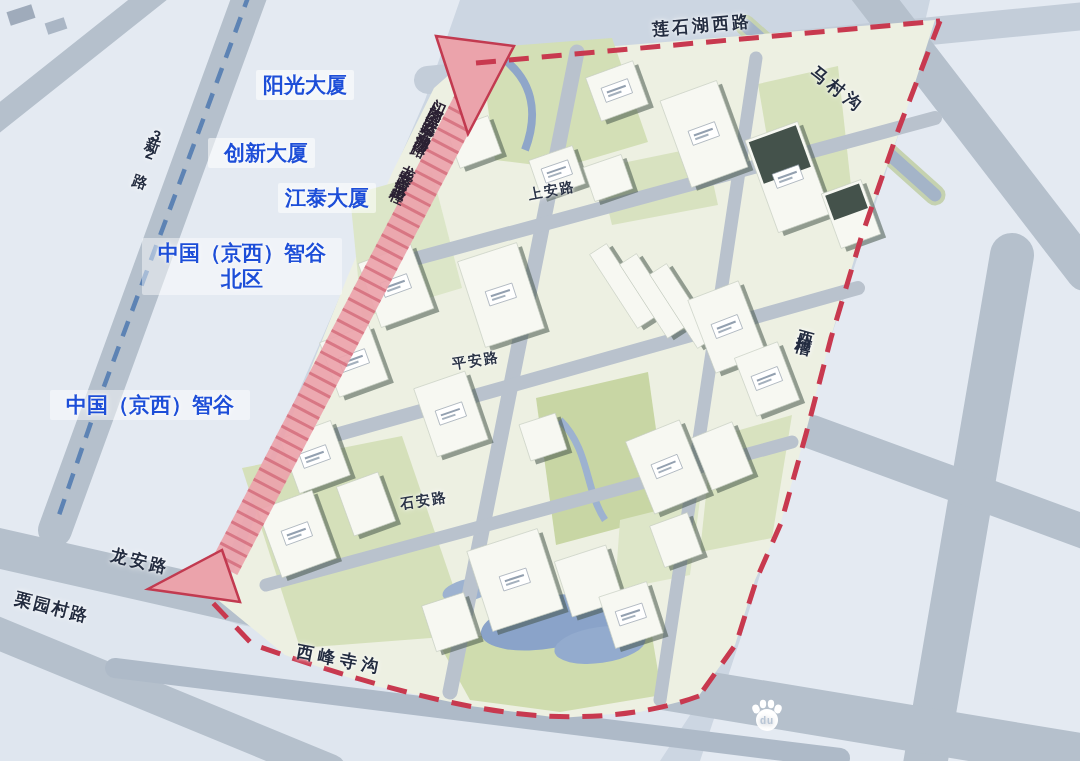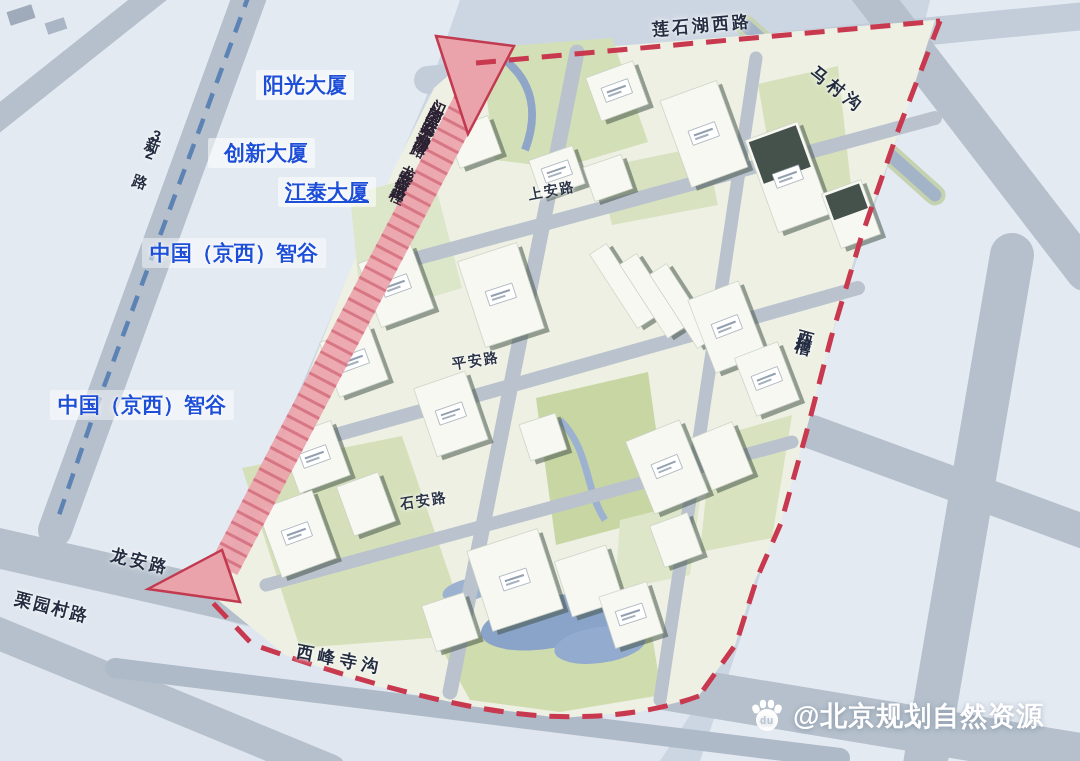--- a/index.html
+++ b/index.html
@@ -3,21 +3,21 @@
 <meta charset="utf-8">
 <style>
   html,body{margin:0;padding:0;background:#9aa5b3;}
   .stage{position:relative;width:1080px;height:761px;overflow:hidden;
          background:#ccd6e2;font-family:"Liberation Sans","DejaVu Sans",sans-serif;}
   .stage svg.art{position:absolute;left:0;top:0;}
   .lbl{position:absolute;font-weight:700;color:#1d4ed8;white-space:nowrap;
        text-shadow:0 0 3px rgba(255,255,255,.95),0 0 6px rgba(255,255,255,.8);}
   .bldg-lbl{font-size:21px;background:rgba(255,255,255,.55);padding:1px 7px;border-radius:2px;}
   .area-lbl{font-size:21px;text-align:center;line-height:1.25;background:rgba(255,255,255,.45);
-            padding:2px 8px;border-radius:2px;}
+            padding:2px 16px;border-radius:2px;}
   .road-lbl{font-size:17px;font-weight:700;color:#232c40;}
   .road-lbl.small{font-size:14px;color:#2a3346;}
   .vert{writing-mode:vertical-rl;text-orientation:upright;letter-spacing:3px;}
   .strip-text{position:absolute;left:441px;top:86px;writing-mode:vertical-rl;text-orientation:upright;
       transform:rotate(25deg);transform-origin:top left;font-size:15px;font-weight:700;
       color:#2b2133;letter-spacing:4px;line-height:1;}
   .xin32{left:150px;top:122px;transform:rotate(19deg);transform-origin:top left;font-size:15px;letter-spacing:2px;}
   .xilacao{left:800px;top:316px;transform:rotate(15deg);transform-origin:top left;font-size:16px;letter-spacing:4px;}
   .watermark{position:absolute;left:748px;top:698px;display:flex;align-items:center;gap:7px;
       color:#ffffff;font-size:27px;font-weight:700;letter-spacing:1px;
@@ -256,24 +256,25 @@
       <path d="M 476 63 L 940 21"></path>
       <path d="M 940 21 L 899 128 L 861 238 L 831 338 L 806 434 L 781 523 L 757 578 L 736 644 L 699 696"></path>
       <path d="M 699 696 C 645 716 575 722 505 712 C 430 702 330 672 252 644 L 212 602"></path>
     </g>
 
     <path d="M 250 -8 L 200 128 L 148 268 L 96 408 L 58 518" stroke="#5d83b4" stroke-width="4.5" fill="none" stroke-dasharray="16 11"></path>
   </svg>
 
   <div class="lbl bldg-lbl" style="left:256px;top:70px;">阳光大厦</div>
   <div class="lbl bldg-lbl" style="left:208px;top:138px;padding-left:16px;">创新大厦</div>
-  <div class="lbl bldg-lbl" style="left:278px;top:177px;text-decoration:underline;">江泰大厦</div>
+  <div class="lbl bldg-lbl" style="left:278px;top:183px;">江泰大厦</div>
 
   <div class="lbl area-lbl" style="left:142px;top:238px;">
     <div>中国（京西）智谷</div>
+    <div>北区</div>
   </div>
   <div class="lbl area-lbl" style="left:50px;top:390px;">
     <div>中国（京西）智谷</div>
   </div>
 
   <div class="lbl road-lbl" style="left:652px;top:14px;transform:rotate(-5deg);letter-spacing:3px;">莲石湖西路</div>
   <div class="lbl road-lbl" style="left:806px;top:78px;transform:rotate(38deg);letter-spacing:4px;">马村沟</div>
   <div class="lbl road-lbl vert xilacao">西拉槽</div>
   <div class="lbl road-lbl" style="left:110px;top:550px;transform:rotate(13deg);letter-spacing:3px;">龙安路</div>
   <div class="lbl road-lbl" style="left:14px;top:596px;transform:rotate(14deg);letter-spacing:2px;">栗园村路</div>
@@ -288,16 +289,15 @@
 
   <div class="watermark">
     <svg width="38" height="36" viewBox="0 0 38 36">
       <ellipse cx="8" cy="11" rx="3.6" ry="4.4" fill="#ffffff" transform="rotate(-20 8 11)"></ellipse>
       <ellipse cx="15" cy="6" rx="3.2" ry="4.2" fill="#ffffff"></ellipse>
       <ellipse cx="23" cy="6" rx="3.2" ry="4.2" fill="#ffffff"></ellipse>
       <ellipse cx="30" cy="11" rx="3.6" ry="4.4" fill="#ffffff" transform="rotate(20 30 11)"></ellipse>
       <circle cx="19" cy="22" r="11" fill="#ffffff"></circle>
       <text x="19" y="26" text-anchor="middle" font-size="10" font-weight="bold" fill="#b9c6d6">du</text>
     </svg>
-    <span>@北京规划自然资源</span>
   </div>
 
 </div>
 
 </body></html>

